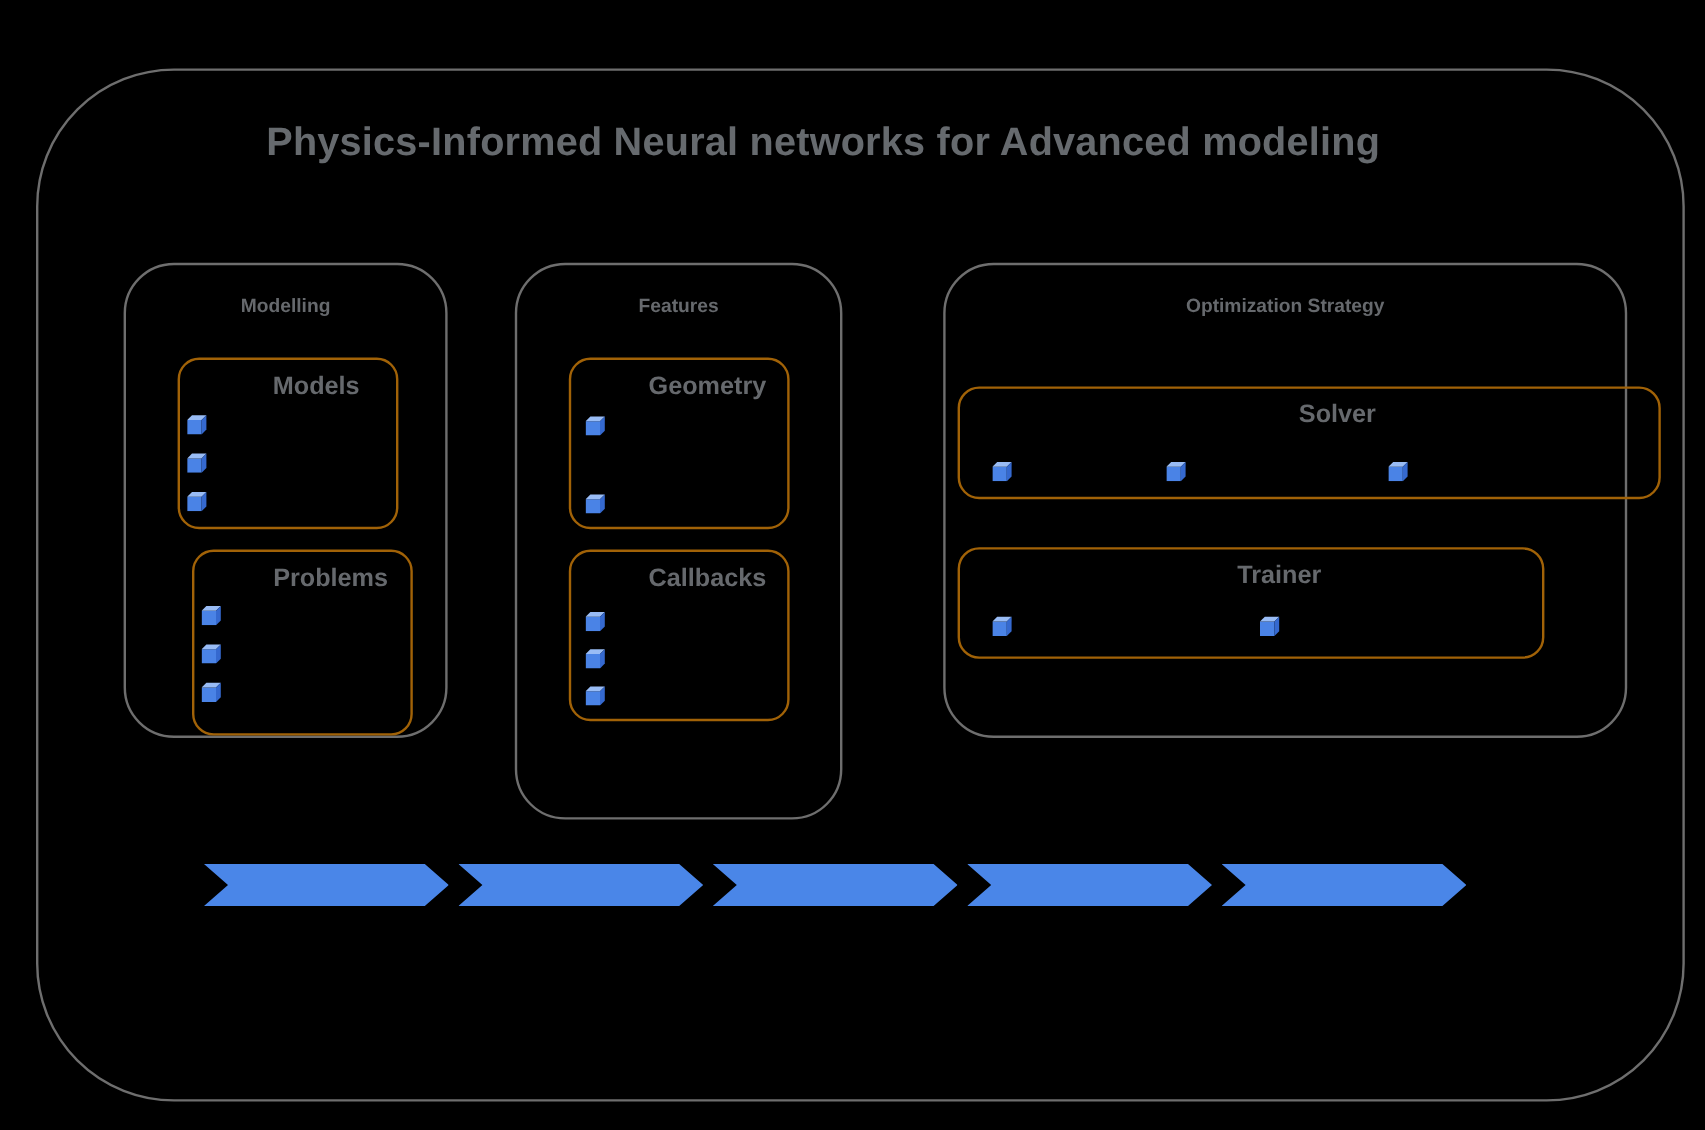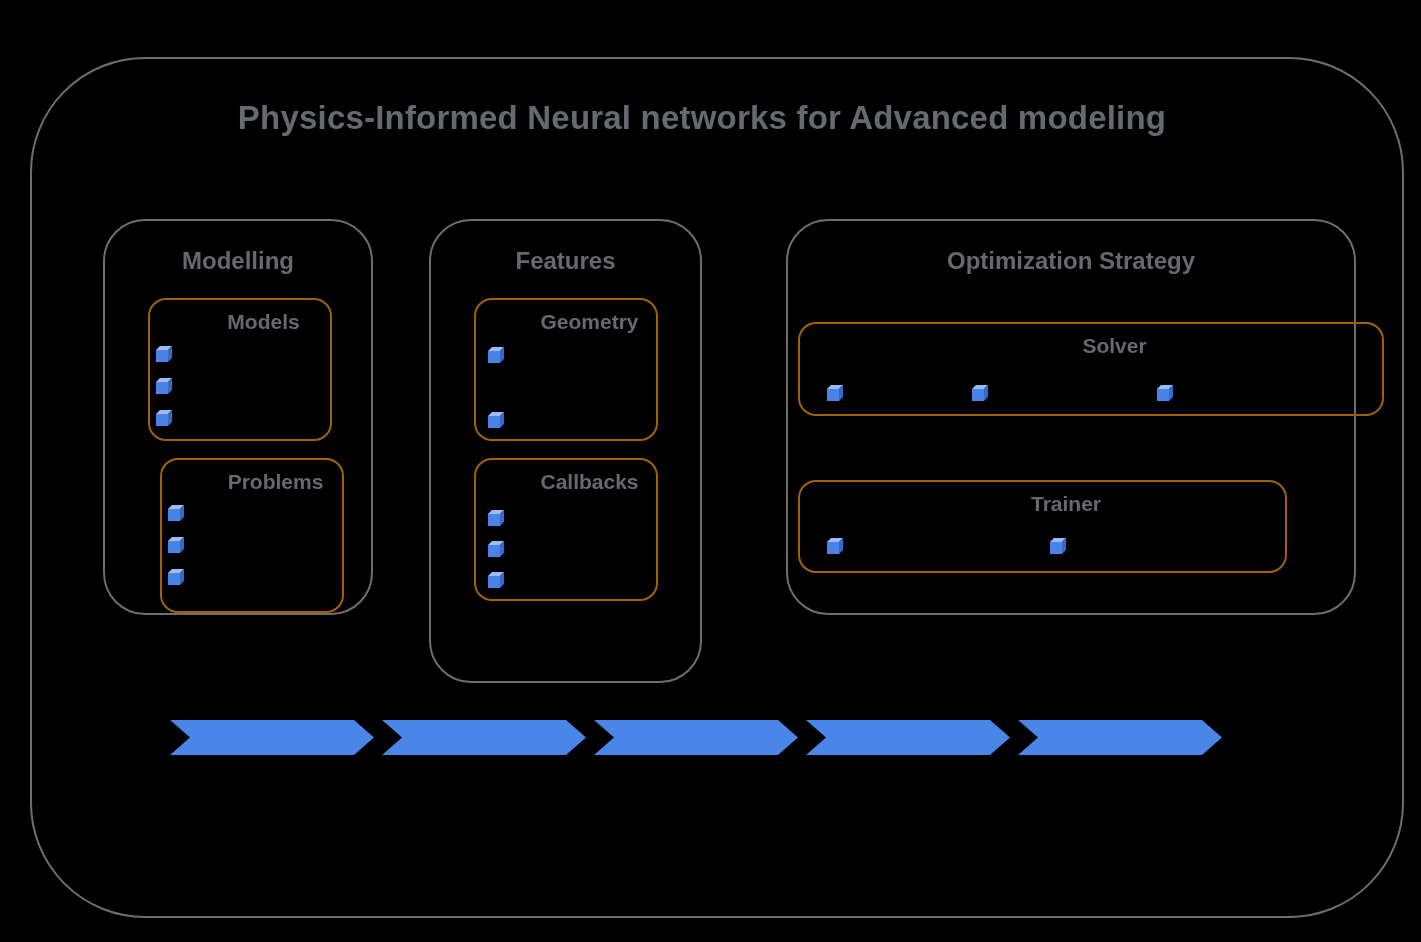--- a/index.html
+++ b/index.html
@@ -6,46 +6,46 @@
   #canvas{
     position:relative;width:1421px;height:942px;background:#000000;
     font-family:"Liberation Sans","DejaVu Sans",sans-serif;overflow:hidden;
   }
   .outer-frame{
     position:absolute;left:30px;top:57px;width:1374px;height:861px;
     border:2.5px solid #6e6e6e;border-radius:115px;box-sizing:border-box;
   }
   .diagram-title{
     position:absolute;left:0;top:99px;width:1372px;text-align:center;
-    font-size:33px;font-weight:bold;color:#666a6e;letter-spacing:0.2px;padding-left:16px;
+    font-size:33px;font-weight:bold;color:#666a6e;letter-spacing:0.2px;
   }
   .section{
     position:absolute;border:2.5px solid #6e6e6e;border-radius:42px;
     box-sizing:border-box;
   }
   .section-title{
-    margin-top:26px;text-align:center;font-size:24px;font-weight:bold;color:#66696d;
+    margin-top:26px;text-align:center;font-size:16px;font-weight:bold;color:#66696d;
   }
   #section-modelling{left:103px;top:219px;width:270px;height:396px;}
   #section-features{left:429px;top:219px;width:273px;height:464px;}
   #section-optimization{left:786px;top:219px;width:570px;height:396px;}
   .group{
     position:absolute;border:2px solid #a16207;border-radius:18px;
     box-sizing:border-box;
     padding-left:47px;
   }
   .group-title{
     margin-top:10px;text-align:center;font-size:21px;font-weight:bold;color:#66696d;
   }
   #group-models   {left:148px;top:298px;width:184px;height:143px;}
   #group-problems {left:160px;top:458px;width:184px;height:155px;}
   #group-geometry {left:474px;top:298px;width:184px;height:143px;}
   #group-callbacks{left:474px;top:458px;width:184px;height:143px;}
   #group-solver   {left:798px;top:322px;width:586px;height:94px;}
-  #group-trainer  {left:798px;top:480px;width:489px;height:93px;}
+  #group-trainer  {left:798px;top:456px;width:489px;height:93px;}
   .bullets{position:absolute;display:flex;}
   .bullets.col{flex-direction:column;}
   .bullets.row{flex-direction:row;}
   #group-models    .bullets{left:6px;top:45px;gap:15px;}
   #group-problems  .bullets{left:6px;top:44px;gap:15px;}
   #group-geometry  .bullets{left:12px;top:46px;gap:48px;}
   #group-callbacks .bullets{left:12px;top:49px;gap:14px;}
   #group-solver    .bullets{left:27px;top:60px;}
   #group-trainer   .bullets{left:27px;top:55px;}
   #group-solver  .bullets svg:nth-child(2){margin-left:128px;}

